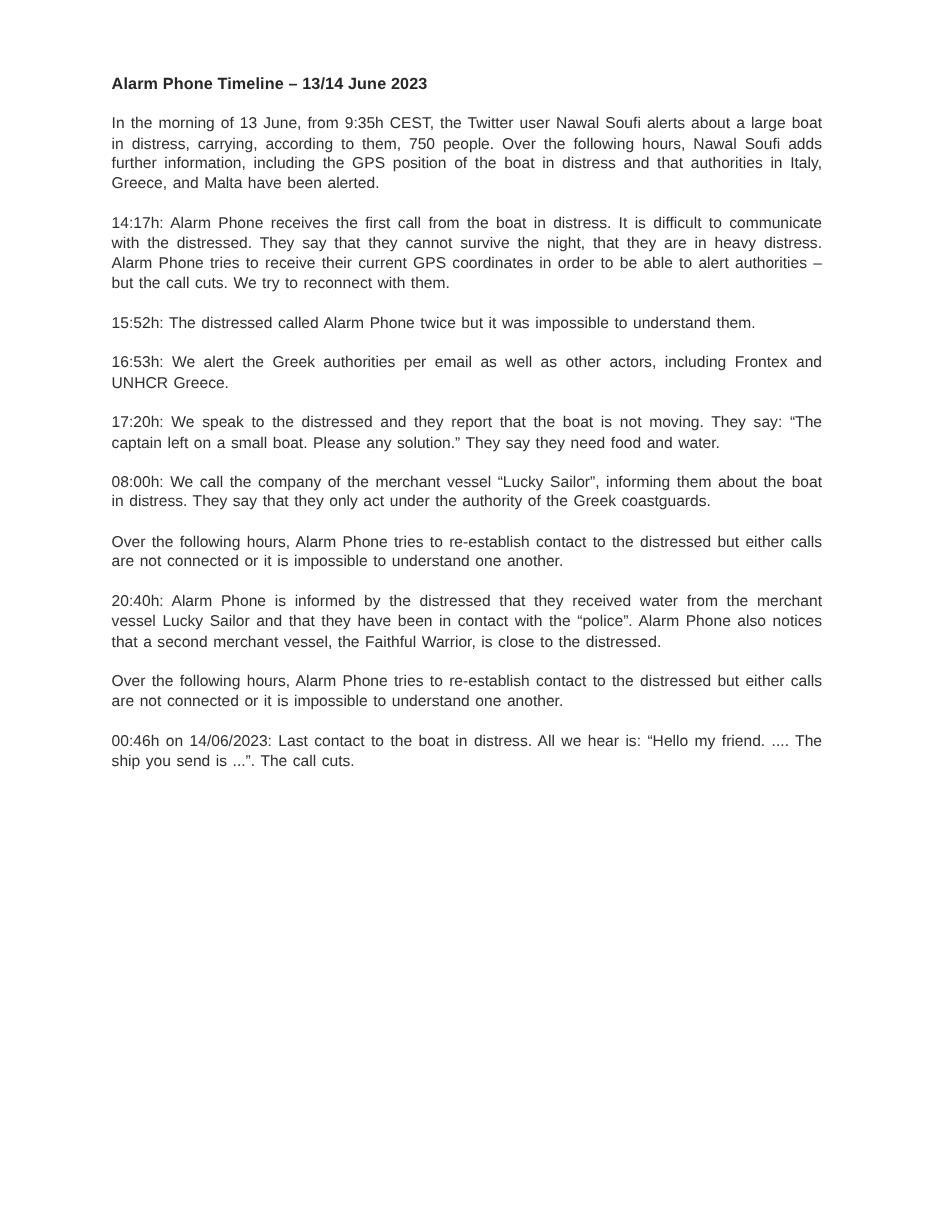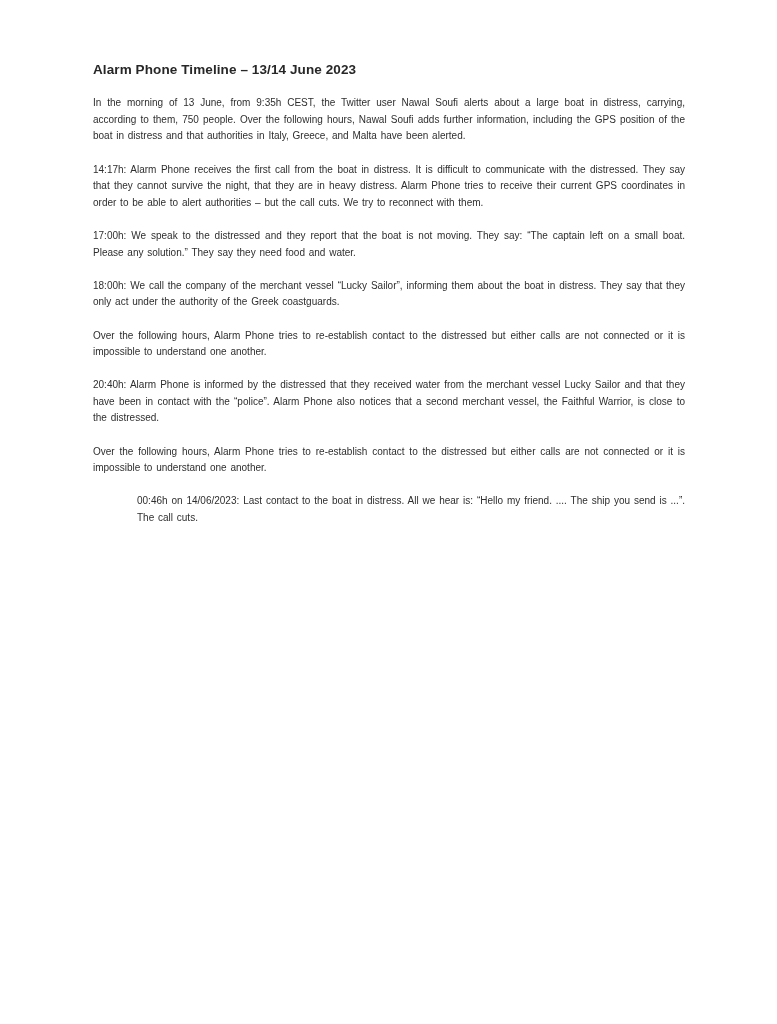--- a/index.html
+++ b/index.html
@@ -23,38 +23,39 @@
   }
   .doc-title {
     font-size: 13.5px;
     font-weight: bold;
     line-height: 16.6px;
     margin: 0 0 16.6px 0;
     color: #272727;
     letter-spacing: 0.1px;
   }
   .doc-paragraph {
-    font-size: 10px;
+    font-size: 13px;
     line-height: 16.6px;
     margin: 0 0 16.6px 0;
     text-align: justify;
     color: #2e2e2e;
     word-spacing: 1px;
   }
   .doc-paragraph:last-child {
     margin-bottom: 0;
-    margin-left: 44px;
   }
 </style>
 </head>
 <body>
 
 <div class="page">
   <h1 class="doc-title">Alarm Phone Timeline – 13/14 June 2023</h1>
   <p class="doc-paragraph">In the morning of 13 June, from 9:35h CEST, the Twitter user Nawal Soufi alerts about a large boat in distress, carrying, according to them, 750 people. Over the following hours, Nawal Soufi adds further information, including the GPS position of the boat in distress and that authorities in Italy, Greece, and Malta have been alerted.</p>
   <p class="doc-paragraph">14:17h: Alarm Phone receives the first call from the boat in distress. It is difficult to communicate with the distressed. They say that they cannot survive the night, that they are in heavy distress. Alarm Phone tries to receive their current GPS coordinates in order to be able to alert authorities – but the call cuts. We try to reconnect with them.</p>
-  <p class="doc-paragraph">17:00h: We speak to the distressed and they report that the boat is not moving. They say: “The captain left on a small boat. Please any solution.” They say they need food and water.</p>
-  <p class="doc-paragraph">18:00h: We call the company of the merchant vessel “Lucky Sailor”, informing them about the boat in distress. They say that they only act under the authority of the Greek coastguards.</p>
+  <p class="doc-paragraph">15:52h: The distressed called Alarm Phone twice but it was impossible to understand them.</p>
+  <p class="doc-paragraph">16:53h: We alert the Greek authorities per email as well as other actors, including Frontex and UNHCR Greece.</p>
+  <p class="doc-paragraph">17:20h: We speak to the distressed and they report that the boat is not moving. They say: “The captain left on a small boat. Please any solution.” They say they need food and water.</p>
+  <p class="doc-paragraph">08:00h: We call the company of the merchant vessel “Lucky Sailor”, informing them about the boat in distress. They say that they only act under the authority of the Greek coastguards.</p>
   <p class="doc-paragraph">Over the following hours, Alarm Phone tries to re-establish contact to the distressed but either calls are not connected or it is impossible to understand one another.</p>
   <p class="doc-paragraph">20:40h: Alarm Phone is informed by the distressed that they received water from the merchant vessel Lucky Sailor and that they have been in contact with the “police”. Alarm Phone also notices that a second merchant vessel, the Faithful Warrior, is close to the distressed.</p>
   <p class="doc-paragraph">Over the following hours, Alarm Phone tries to re-establish contact to the distressed but either calls are not connected or it is impossible to understand one another.</p>
   <p class="doc-paragraph">00:46h on 14/06/2023: Last contact to the boat in distress. All we hear is: “Hello my friend. .... The ship you send is ...”. The call cuts.</p>
 </div>
 
 </body></html>

